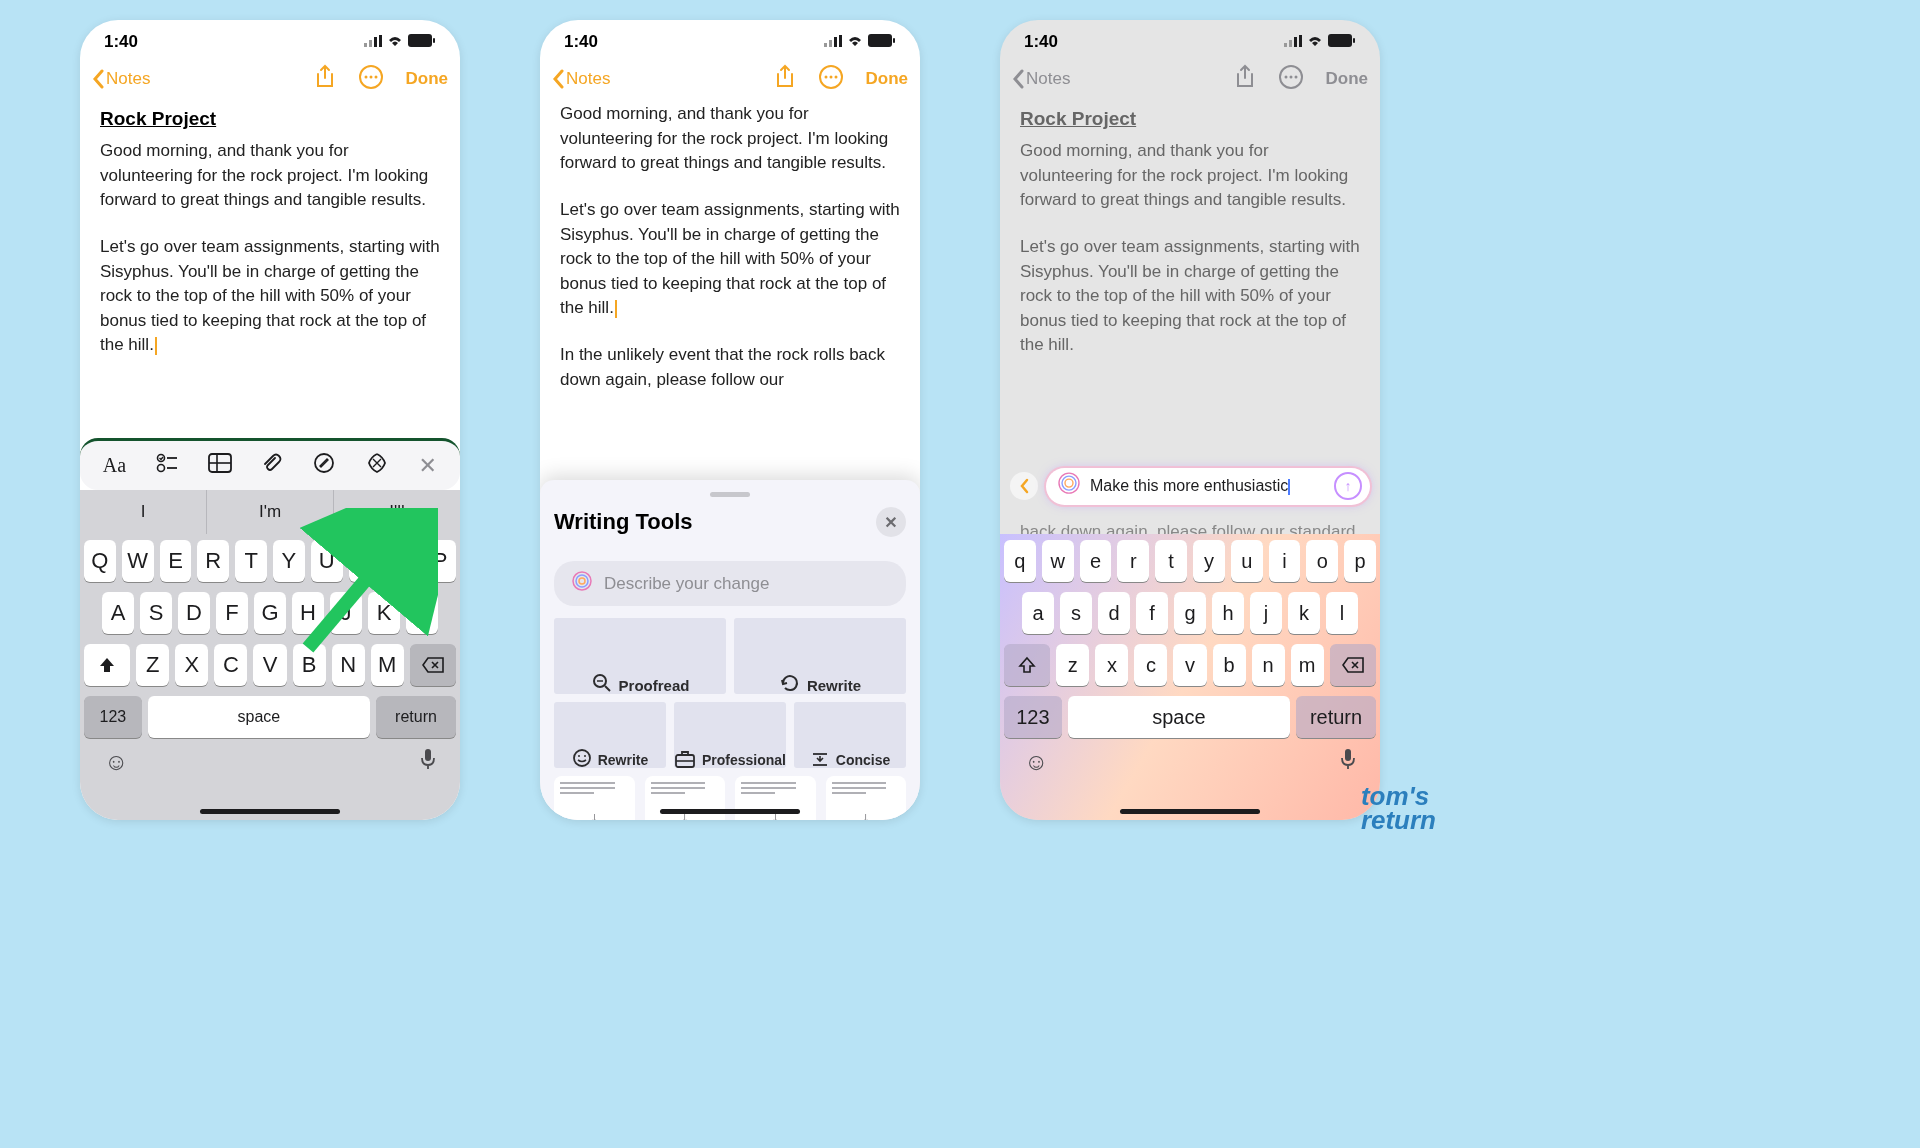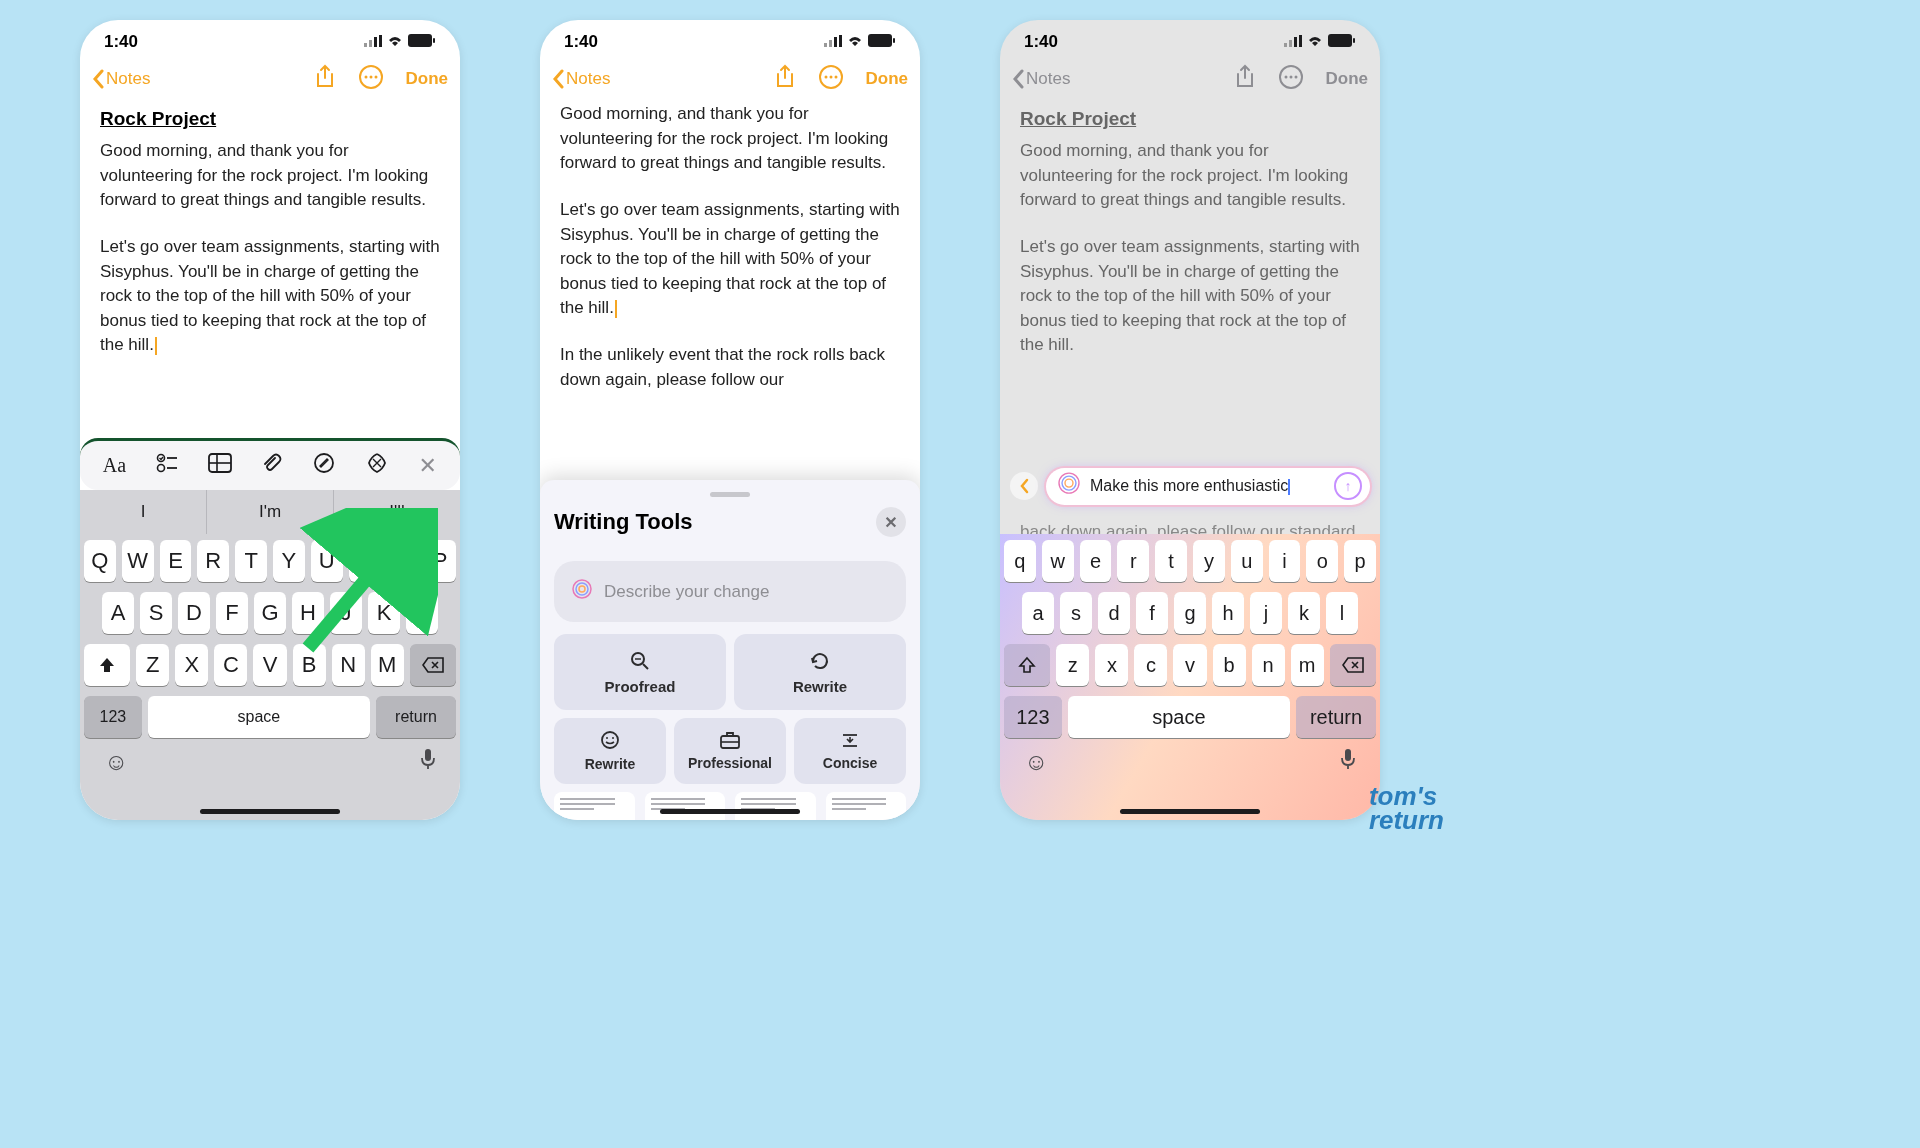--- a/index.html
+++ b/index.html
@@ -111,30 +111,30 @@
     height:340px; background:#f4f4fa;
     border-top-left-radius:14px; border-top-right-radius:14px;
     box-shadow:0 -4px 20px rgba(0,0,0,0.15);
     padding:12px 14px;
   }
   .sheet-grabber { width:40px; height:5px; background:#c7c7cc; border-radius:3px; margin:0 auto 10px; }
   .sheet-header { display:flex; align-items:center; justify-content:space-between; margin-bottom:12px; }
   .sheet-title { font-size:22px; font-weight:700; }
   .sheet-close { width:30px; height:30px; border-radius:15px; background:#e2e2e8; display:flex; align-items:center; justify-content:center; color:#6c6c70; font-size:16px; font-weight:700; }
   .describe-field {
-    background:#e6e6ee; border-radius:20px; padding:16px 16px;
+    background:#e6e6ee; border-radius:20px; padding:8px 16px;
     display:flex; align-items:center; gap:10px; color:#8e8e93; font-size:17px;
     margin-bottom:12px;
     margin-top:24px;
   }
   .tool-grid { display:grid; grid-template-columns:1fr 1fr; gap:8px; margin-bottom:8px; }
   .tool-grid.three { grid-template-columns:1fr 1fr 1fr; }
   .tool-card {
-    background:#e1e2ee; border-radius:12px; height:76px;
-    display:flex; flex-direction:column; align-items:center; justify-content:center;
+    background:#e1e2ee; border-radius:3px; height:76px;
+    display:flex; flex-direction:row; align-items:flex-end; justify-content:center;
     gap:6px; font-size:15px; font-weight:600; color:#2c2c2e;
   }
   .tool-card.small { height:66px; font-size:14px; }
   .preview-row { display:flex; gap:10px; margin-top:8px; }
   .preview-card { flex:1; height:54px; background:#fff; border-radius:8px; padding:6px; display:flex; flex-direction:column; justify-content:space-between; }
   .preview-lines { display:flex; flex-direction:column; gap:3px; }
   .preview-line { height:2px; background:#b0b0b5; width:80%; }
   .preview-line.short { width:50%; }
   .preview-arrow { font-size:13px; text-align:center; color:#3c3c43; }
 
@@ -158,21 +158,21 @@
   .phone3-under { font-size:17px; color:#888; line-height:1.45; padding:0 20px; position:absolute; top:500px; }
 
   
   .green-arrow {
     position:absolute; left:218px; top:488px; pointer-events:none;
   }
 
   .home-indicator { position:absolute; bottom:6px; left:50%; transform:translateX(-50%); width:140px; height:5px; background:#1c1c1e; border-radius:3px; }
 
   .watermark {
-    position:absolute; right:16px; bottom:8px;
+    position:absolute; right:24px; bottom:8px;
     font-style:italic; font-weight:700; color:#2b7fbd; font-size:26px; line-height:0.9;
   }
   .watermark .g { color:#2b7fbd; }
 </style>
 </head>
 <body>
 
 <div class="phones">
 
   <div class="phone">

